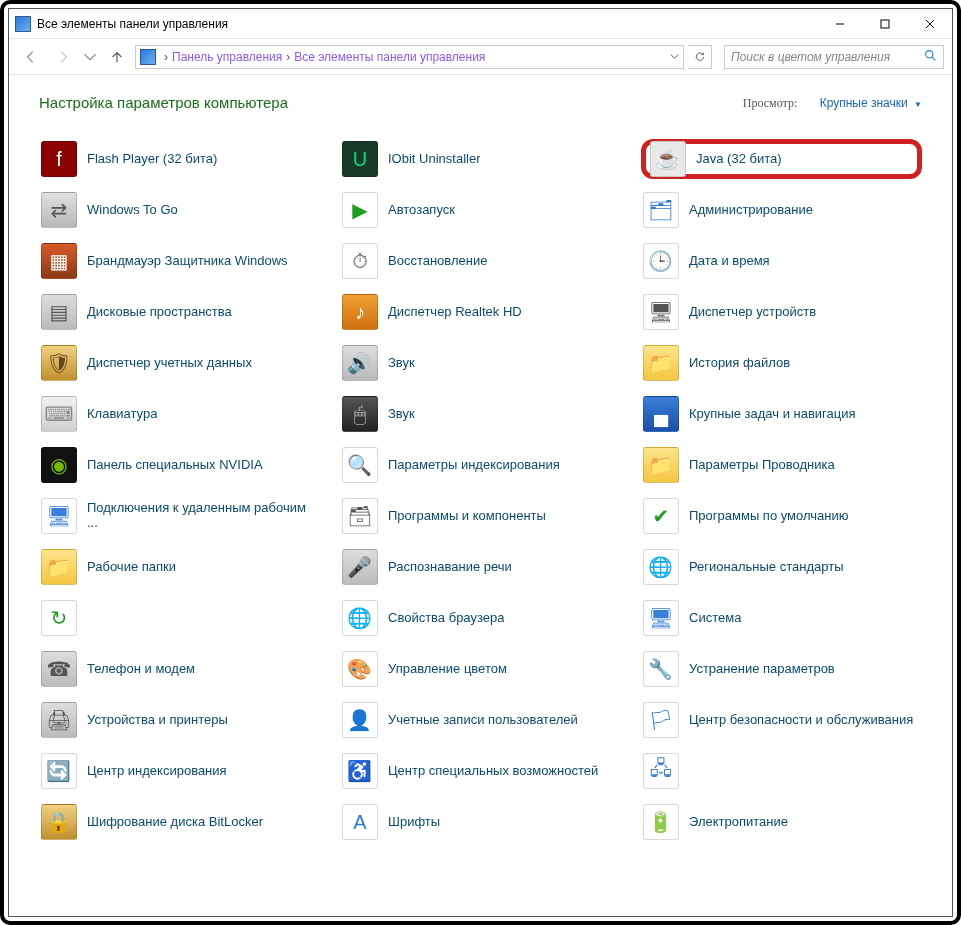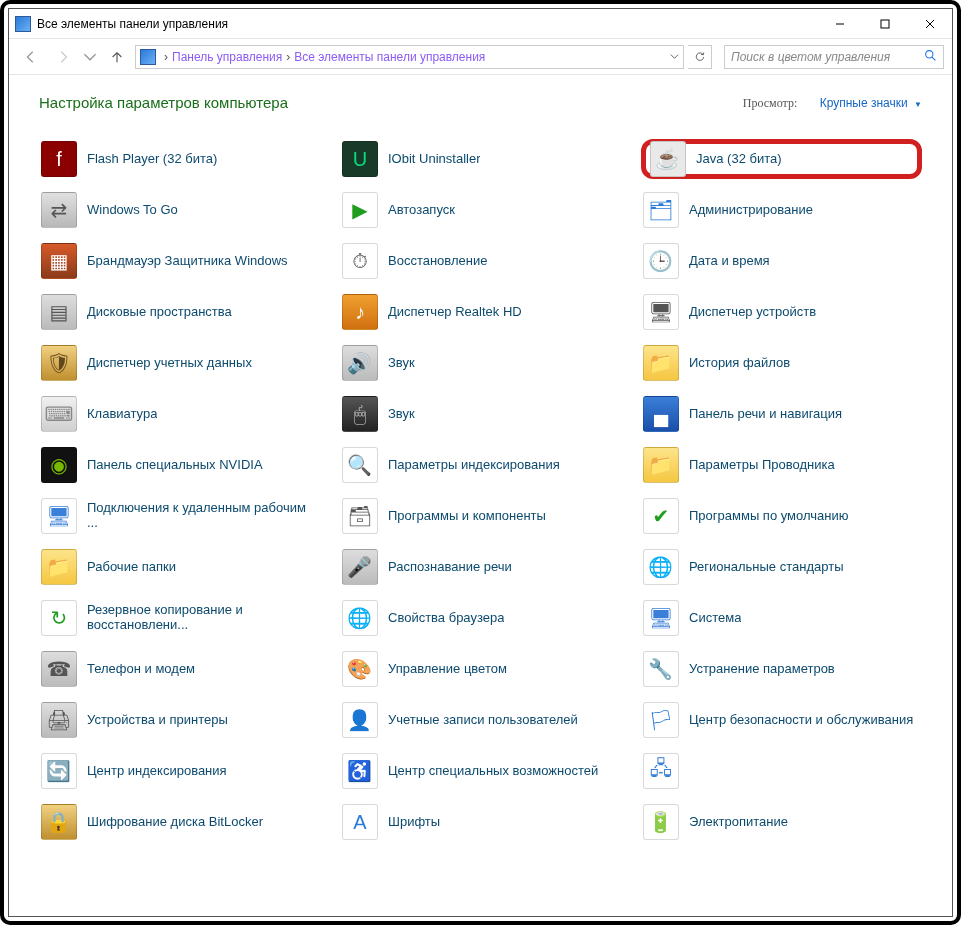--- a/index.html
+++ b/index.html
@@ -230,21 +230,21 @@
           <div class="cp-item">
             <div class="cp-icon" style="background: linear-gradient(rgb(85, 85, 85), rgb(34, 34, 34)); color: rgb(221, 221, 221); border: 1px solid rgba(0, 0, 0, 0.15);">
               <span class="ic">🖱</span>
             </div>
             <div class="cp-label">Звук</div>
           </div>
           <div class="cp-item">
             <div class="cp-icon" style="background: linear-gradient(rgb(58, 127, 217), rgb(26, 79, 169)); color: rgb(255, 255, 255); border: 1px solid rgba(0, 0, 0, 0.15);">
               <span class="ic">▄</span>
             </div>
-            <div class="cp-label">Панель речи и навигация</div>
+            <div class="cp-label">Крупные задач и навигация</div>
           </div>
           <div class="cp-item">
             <div class="cp-icon" style="background: rgb(17, 17, 17); color: rgb(118, 185, 0); border: 1px solid rgba(0, 0, 0, 0.15);">
               <span class="ic">◉</span>
             </div>
             <div class="cp-label">Панель специальных NVIDIA</div>
           </div>
           <div class="cp-item">
             <div class="cp-icon" style="background: rgb(255, 255, 255); color: rgb(58, 127, 217); border: 1px solid rgba(0, 0, 0, 0.15);">
               <span class="ic">🔍</span>
@@ -290,21 +290,20 @@
           <div class="cp-item">
             <div class="cp-icon" style="background: rgb(255, 255, 255); color: rgb(58, 127, 217); border: 1px solid rgba(0, 0, 0, 0.15);">
               <span class="ic">🌐</span>
             </div>
             <div class="cp-label">Региональные стандарты</div>
           </div>
           <div class="cp-item">
             <div class="cp-icon" style="background: rgb(255, 255, 255); color: rgb(31, 157, 31); border: 1px solid rgba(0, 0, 0, 0.15);">
               <span class="ic">↻</span>
             </div>
-            <div class="cp-label">Резервное копирование и восстановлени...</div>
           </div>
           <div class="cp-item">
             <div class="cp-icon" style="background: rgb(255, 255, 255); color: rgb(58, 127, 217); border: 1px solid rgba(0, 0, 0, 0.15);">
               <span class="ic">🌐</span>
             </div>
             <div class="cp-label">Свойства браузера</div>
           </div>
           <div class="cp-item">
             <div class="cp-icon" style="background: rgb(255, 255, 255); color: rgb(58, 127, 217); border: 1px solid rgba(0, 0, 0, 0.15);">
               <span class="ic">🖥</span>

